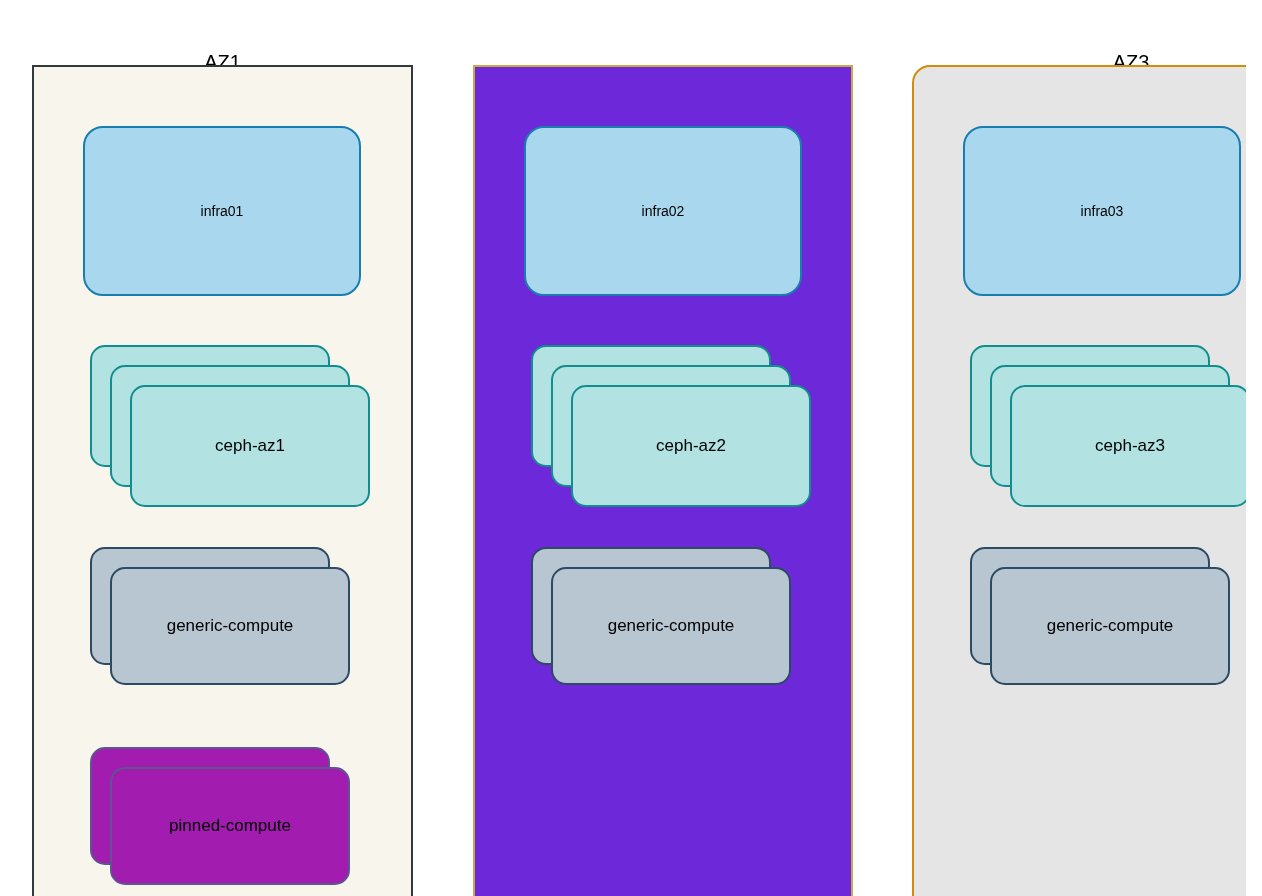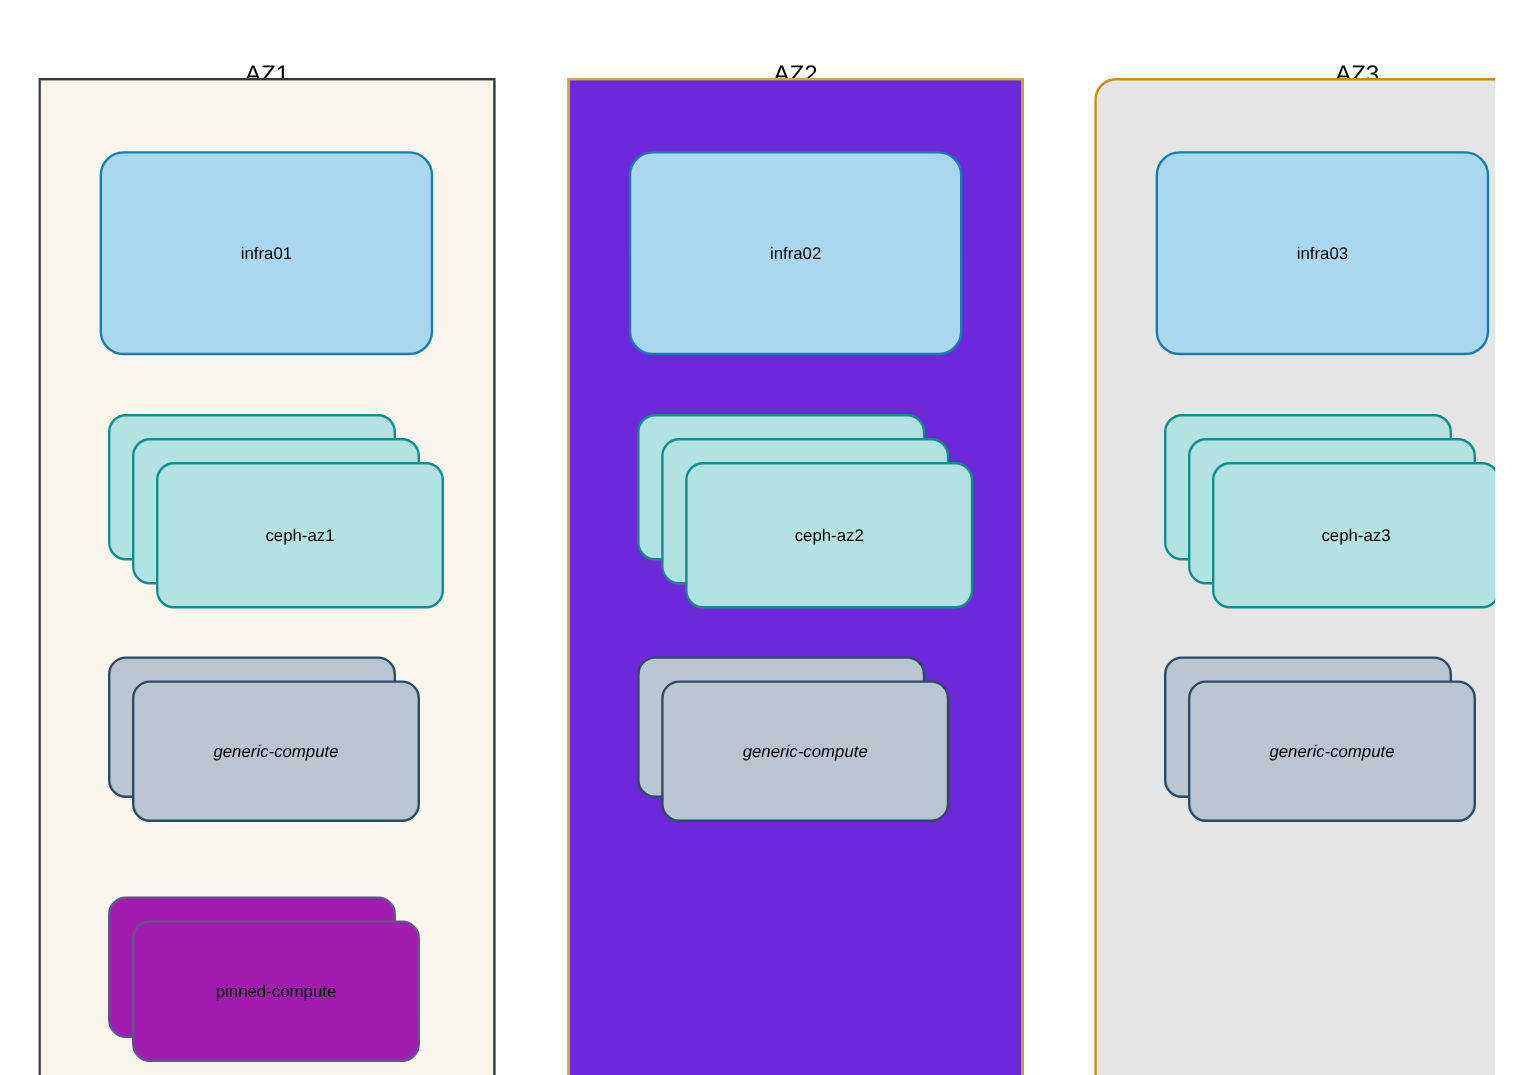--- a/index.html
+++ b/index.html
@@ -40,42 +40,42 @@
     width: 278px; height: 170px;
     border: 2px solid;
     border-radius: 20px;
     display: flex; align-items: center; justify-content: center;
     font-size: 14px;
   }
   .infra { background: #a9d8ee; border-color: #1a7db0; }
 
   .stack { position: absolute; }
   .stack-ceph    { left: 56px; top: 278px; width: 282px; height: 164px; }
-  .stack-generic { left: 56px; top: 480px; width: 262px; height: 140px; font-style: italic; }
+  .stack-generic { left: 56px; top: 480px; width: 262px; height: 140px; }
   .stack-pinned  { left: 56px; top: 680px; width: 262px; height: 140px; }
 
   .layer {
     position: absolute;
     width: 240px;
     border: 2px solid;
     border-radius: 15px;
   }
   .stack-ceph .layer { height: 122px; }
   .stack-generic .layer, .stack-pinned .layer { height: 118px; }
   .l0 { left: 0;    top: 0;    }
   .l1 { left: 20px; top: 20px; }
   .l2 { left: 40px; top: 40px; }
 
   .ceph    .layer { background: #b2e2e2; border-color: #128d8d; }
   .generic .layer { background: #b8c6d2; border-color: #2c4a63; }
   .pinned  .layer { background: #a21caf; border-color: #5e5490; }
 
   .front {
     display: flex; align-items: center; justify-content: center;
-    font-size: 14px; color: #000000;
+    font-size: 17px; color: #000000;
   }
 </style>
 </head>
 <body>
 
 <div class="page">
 
   <div class="zone zone-az1">
     <div class="zone-title">AZ1</div>
     <div class="zone-box">
@@ -103,21 +103,20 @@
         <div class="layer l0"></div>
         <div class="layer l1 front">
           <span>pinned-compute</span>
         </div>
       </div>
 
     </div>
   </div>
 
   <div class="zone zone-az2">
-    <div class="zone-title">AZ2</div>
     <div class="zone-box">
 
       <div class="node-single infra">
         <span>infra02</span>
       </div>
 
       <div class="stack stack-ceph ceph">
         <div class="layer l0"></div>
         <div class="layer l1"></div>
         <div class="layer l2 front">

